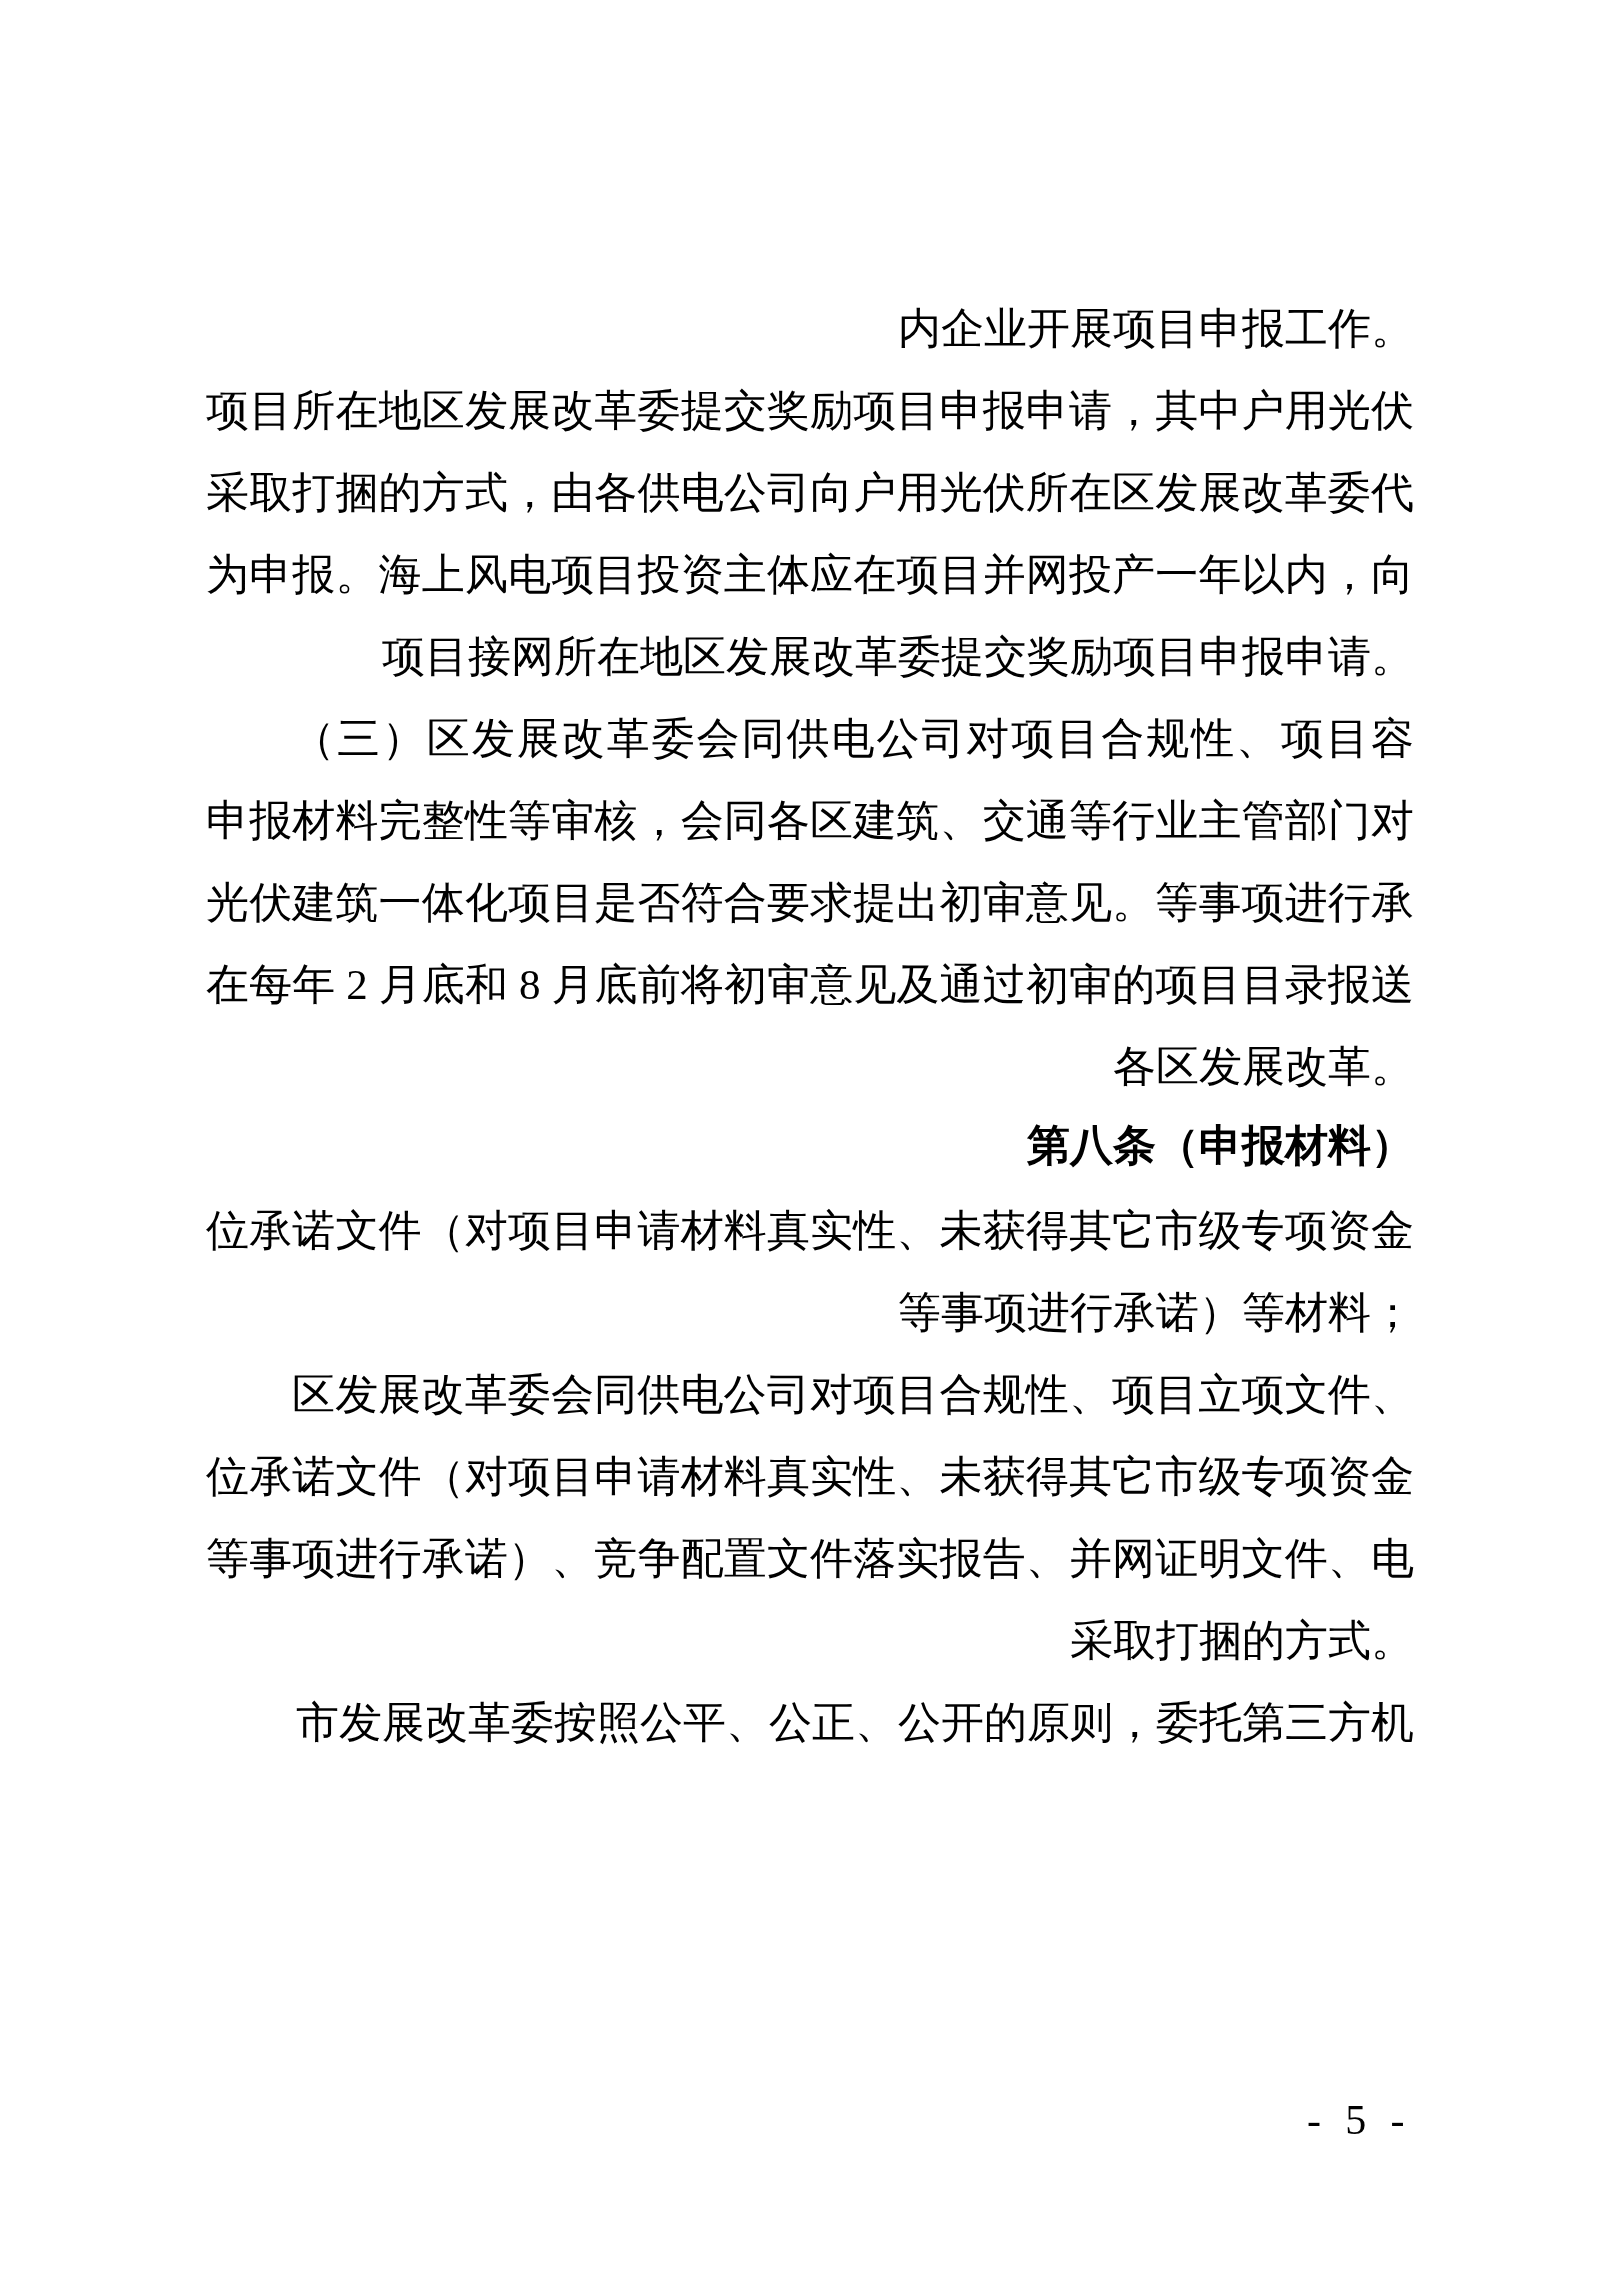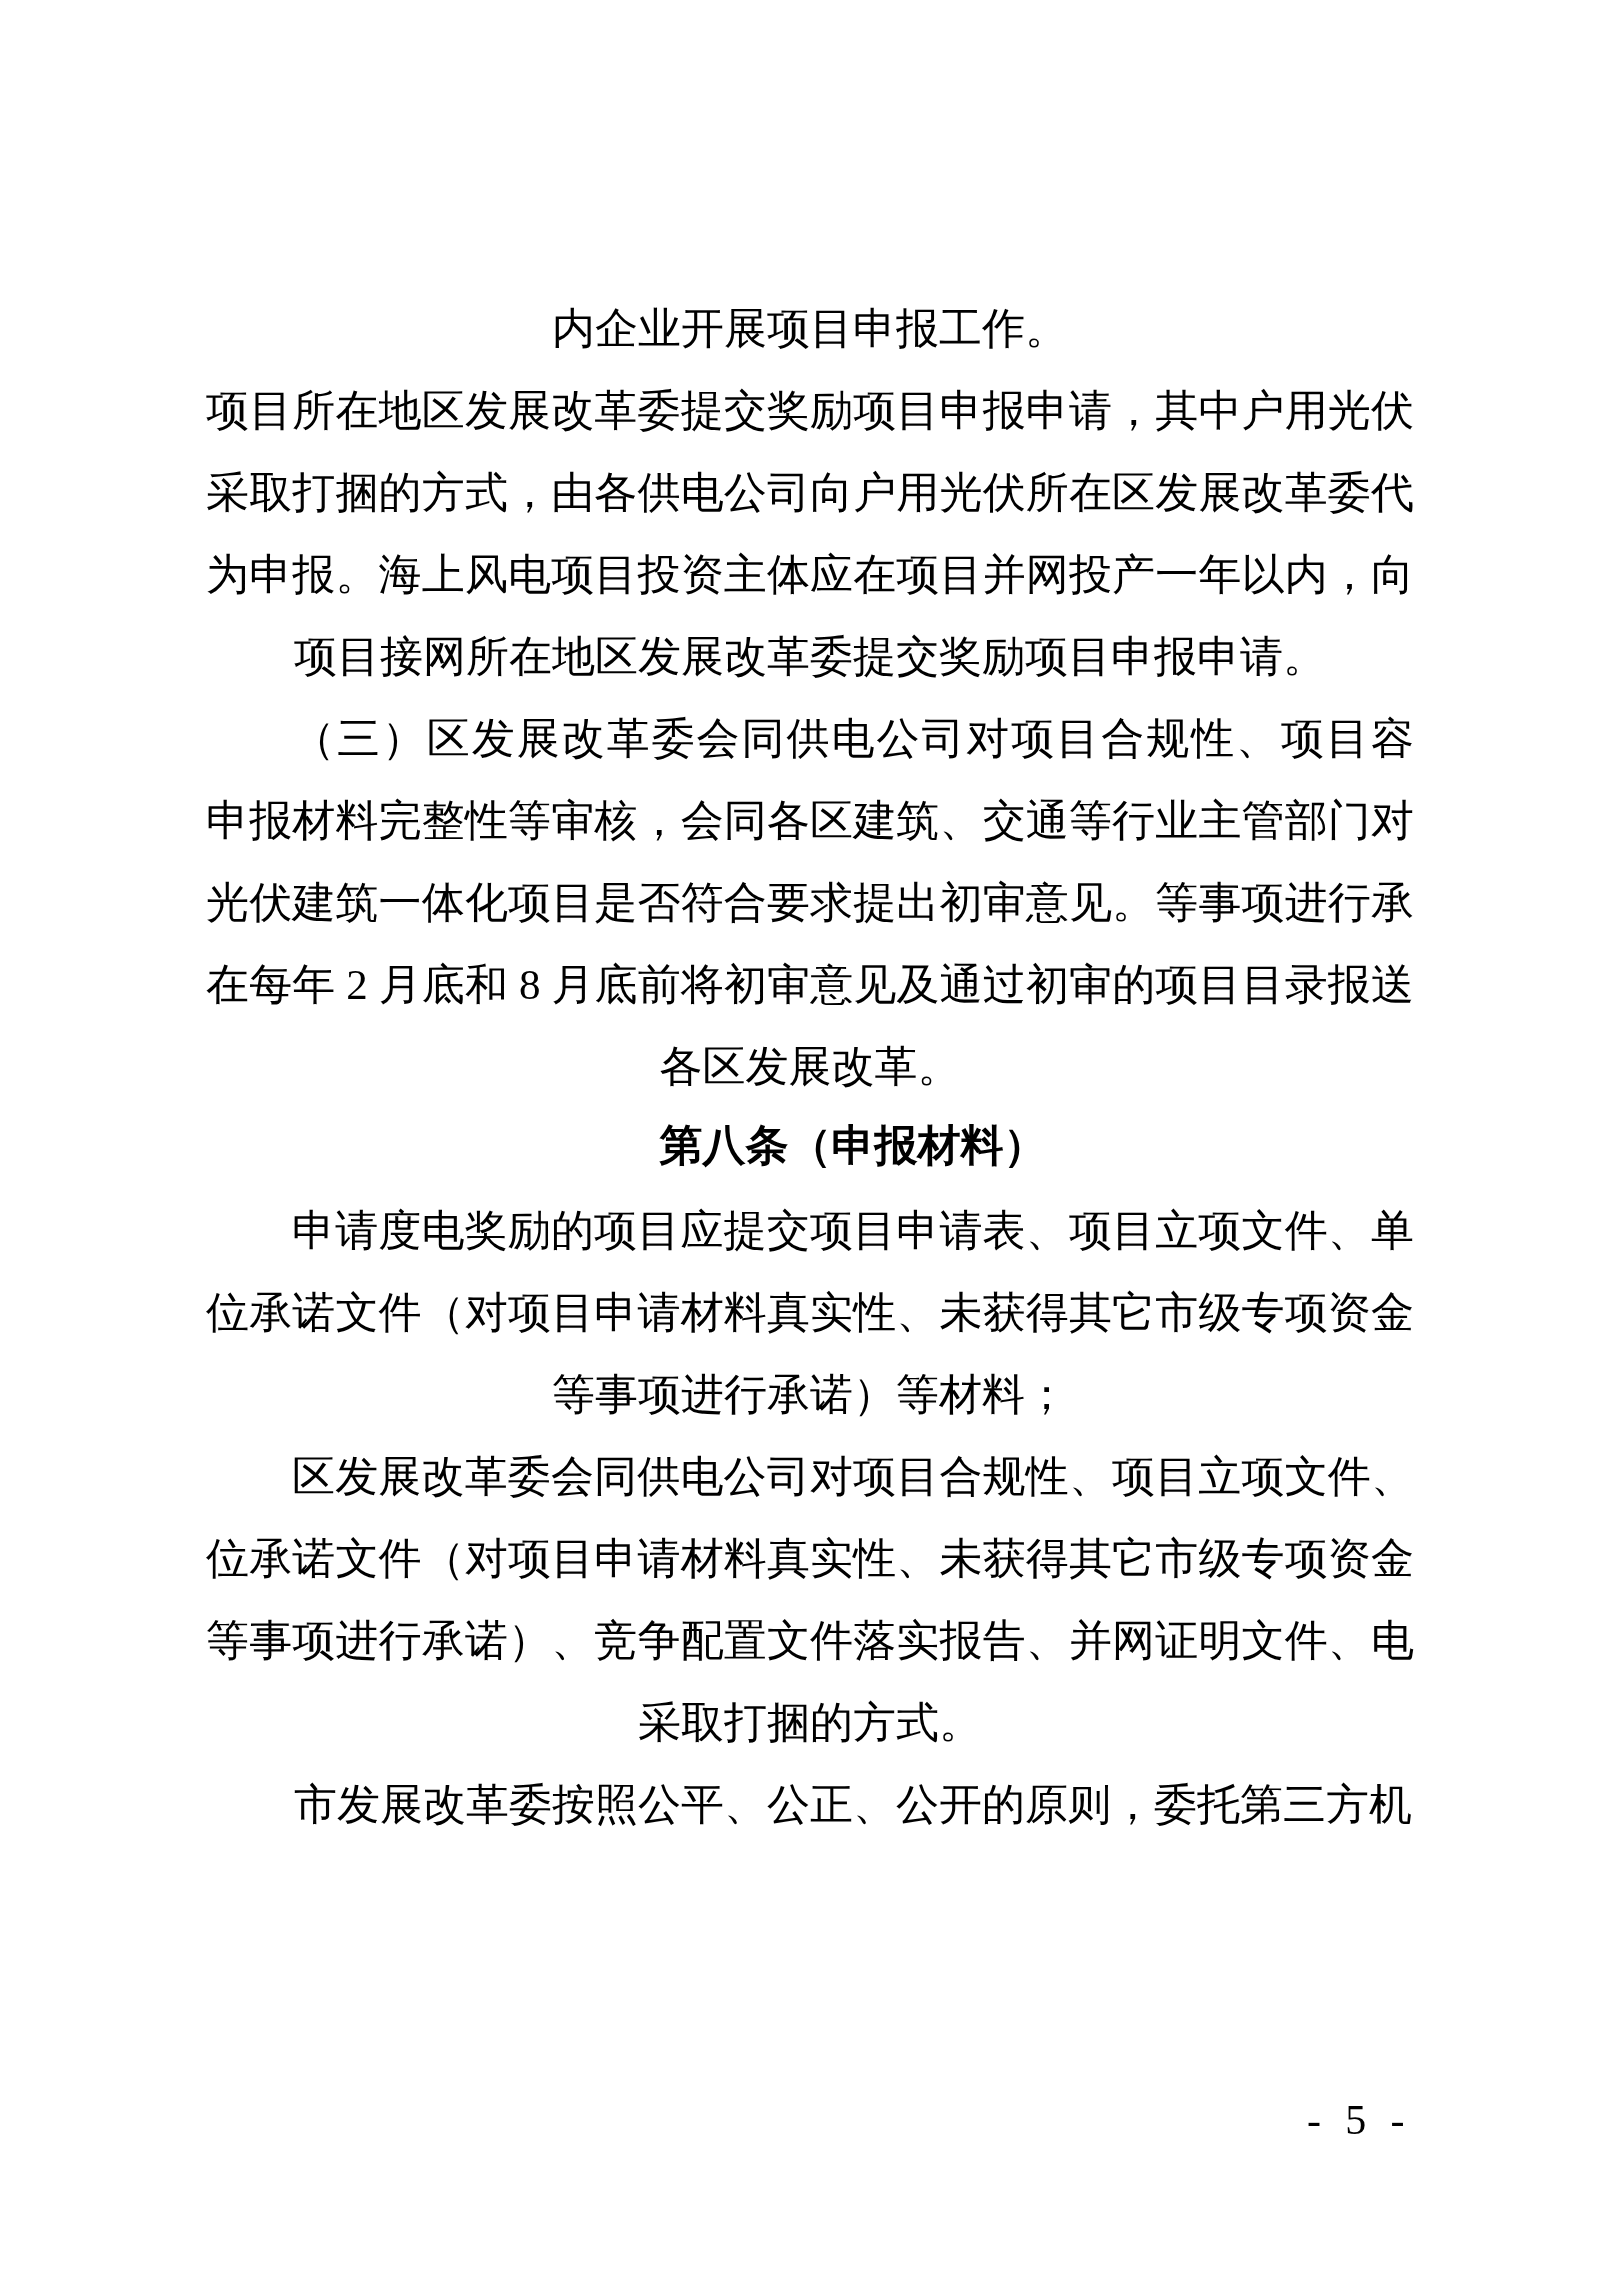--- a/index.html
+++ b/index.html
@@ -20,21 +20,21 @@
     position: absolute;
     left: 206px;
     top: 288px;
     width: 1208px;
   }
   .line {
     height: 82px;
     line-height: 82px;
     font-size: 43px;
     overflow: hidden;
-    text-align: center;
+    text-align: right;
     white-space: normal;
     letter-spacing: 0;
   }
   
   .line.fill {
     text-align: justify;
     text-align-last: justify;
   }
   
   .line.indent {
@@ -63,21 +63,20 @@
       <div class="line fill">项目所在地区发展改革委提交奖励项目申报申请，其中户用光伏</div>
       <div class="line fill">采取打捆的方式，由各供电公司向户用光伏所在区发展改革委代</div>
       <div class="line fill">为申报。海上风电项目投资主体应在项目并网投产一年以内，向</div>
       <div class="line">项目接网所在地区发展改革委提交奖励项目申报申请。</div>
       <div class="line indent fill">（三）区发展改革委会同供电公司对项目合规性、项目容量、</div>
       <div class="line fill">申报材料完整性等审核，会同各区建筑、交通等行业主管部门对</div>
       <div class="line fill">光伏建筑一体化项目是否符合要求提出初审意见。等事项进行承诺</div>
       <div class="line fill">在每年 2 月底和 8 月底前将初审意见及通过初审的项目目录报送</div>
       <div class="line">各区发展改革。</div>
       <div class="line heading indent">第八条（申报材料）</div>
-      <div class="line indent fill">申请度电奖励的项目应提交项目申请表、项目立项文件、单</div>
       <div class="line fill">位承诺文件（对项目申请材料真实性、未获得其它市级专项资金</div>
       <div class="line">等事项进行承诺）等材料；</div>
       <div class="line indent fill">区发展改革委会同供电公司对项目合规性、项目立项文件、单</div>
       <div class="line fill">位承诺文件（对项目申请材料真实性、未获得其它市级专项资金</div>
       <div class="line fill">等事项进行承诺）、竞争配置文件落实报告、并网证明文件、电力</div>
       <div class="line">采取打捆的方式。</div>
       <div class="line indent">市发展改革委按照公平、公正、公开的原则，委托第三方机</div>
     </div>
   <div class="page-number">- 5 -</div>
 </div>

